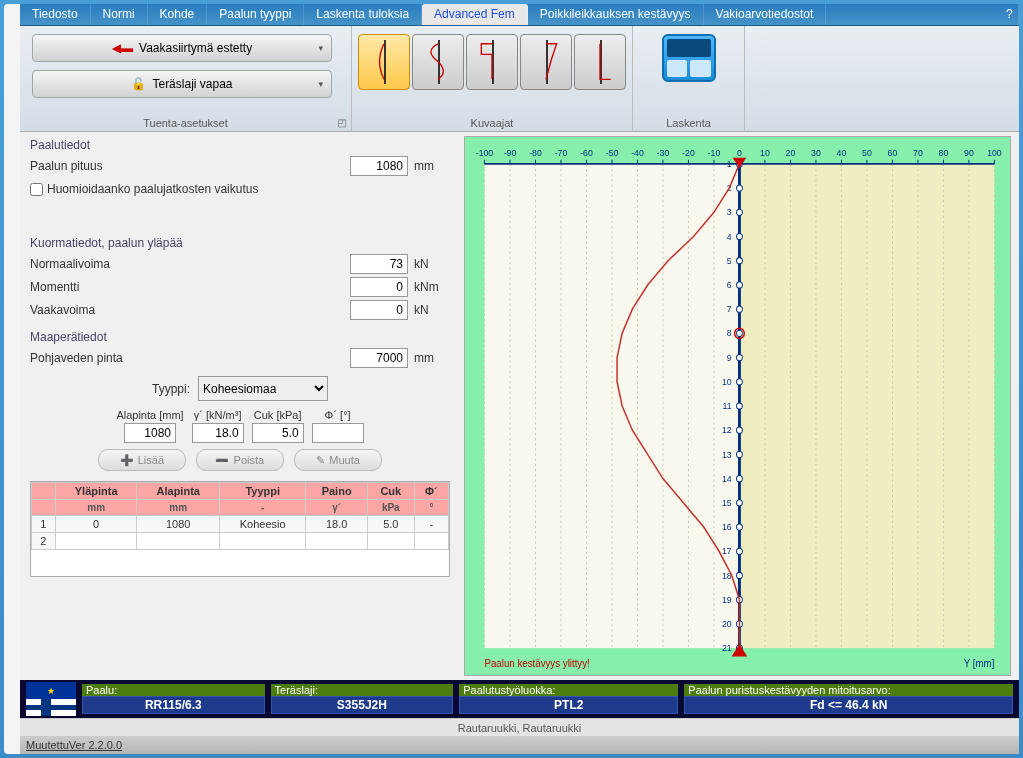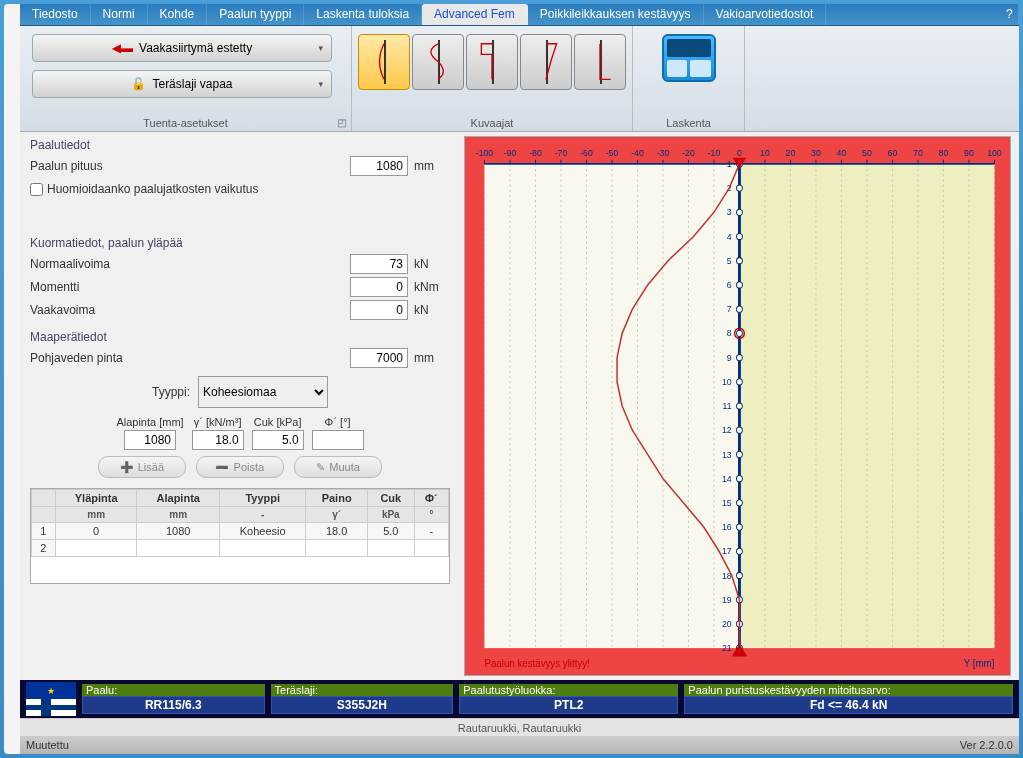--- a/index.html
+++ b/index.html
@@ -31,42 +31,42 @@
 .row .lbl { flex: 1; font-size: 12px; color: #333; }
 .row input[type=text] { width: 58px; height: 20px; border: 1px solid #999; text-align: right; padding: 0 4px; font-size: 12px; background: #fff; }
 .row .unit { width: 36px; margin-left: 6px; font-size: 12px; }
 .chk { display: flex; align-items: center; gap: 4px; font-size: 12px; margin-top: 6px; }
 .chk input { width: 13px; height: 13px; }
 .soil-inputs { display: flex; align-items: center; gap: 8px; margin: 6px 0; justify-content: center; }
 .soil-inputs .col { text-align: center; }
 .soil-inputs .col label { display: block; font-size: 11px; margin-bottom: 2px; }
 .soil-inputs input { width: 52px; height: 20px; border: 1px solid #999; text-align: right; padding: 0 4px; font-size: 12px; }
 .type-row { display: flex; align-items: center; justify-content: center; gap: 8px; margin: 8px 0; }
-.type-row select { width: 130px; height: 32px; border: 1px solid #999; font-size: 12px; }
+.type-row select { width: 130px; height: 25px; border: 1px solid #999; font-size: 12px; }
 .soil-btns { display: flex; gap: 10px; justify-content: center; margin: 6px 0 10px; }
 .soil-btns .sb { width: 88px; height: 22px; border: 1px solid #bbb; border-radius: 10px; background: linear-gradient(to bottom,#f5f5f5,#ddd); font-size: 11px; color: #888; display: flex; align-items: center; justify-content: center; gap: 4px; }
 .grid { border: 1px solid #aaa; background: #fff; height: 96px; overflow: auto; }
 .grid table { width: 100%; border-collapse: collapse; font-size: 11px; }
 .grid th, .grid td { border: 1px solid #ccc; padding: 2px 4px; text-align: center; background: #f7f7f7; }
-.grid th { background: #e5e5e5; }
+.grid th { background: #fca5a5; }
 .grid th.sub { font-size: 10px; color: #555; }
 .grid td.blank { background: #fff; }
 .right-panel { flex: 1; padding: 4px 8px 4px 4px; }
-.chart-area { width: 100%; height: 100%; background: #ef4444; border: 1px solid #aaa; position: relative; }
+.chart-area { width: 100%; height: 100%; background: #86efac; border: 1px solid #aaa; position: relative; }
 .footer-dark { background: #080830; color: #fff; display: flex; height: 38px; align-items: stretch; padding: 2px 6px; gap: 6px; }
 .footer-dark .flag { width: 50px; display: flex; flex-direction: column; }
 .footer-dark .flag .eu { flex: 1; background: #003399; display: flex; align-items: center; justify-content: center; color: gold; font-size: 9px; }
 .footer-dark .flag .fi { flex: 1; background: #fff; position: relative; }
 .footer-dark .flag .fi::before { content: ""; position: absolute; left: 30%; top: 0; bottom: 0; width: 20%; background: #003580; }
 .footer-dark .flag .fi::after { content: ""; position: absolute; left: 0; right: 0; top: 35%; height: 30%; background: #003580; }
 .footer-dark .block { flex: 1; display: flex; flex-direction: column; justify-content: center; }
 .footer-dark .block .lab { font-size: 11px; font-weight: normal; color: #fff; background: #4d7c0f; padding: 0 4px; }
 .footer-dark .block .val { font-size: 12px; font-weight: bold; color: #fff; background: #1e3a8a; text-align: center; padding: 1px 4px; border: 1px solid #3454b4; }
 .company-bar { height: 18px; background: #e4e4e4; text-align: center; font-size: 11px; color: #555; line-height: 18px; border-top: 1px solid #ccc; }
-.status-bar { height: 18px; background: linear-gradient(to bottom, #ccc, #b5b5b5); display: flex; justify-content: space-between; padding: 0 6px; font-size: 11px; color: #333; align-items: center; }
+.status-bar { height: 18px; background: linear-gradient(to bottom, #ccc, #b5b5b5); display: flex; justify-content: flex-start; padding: 0 6px; font-size: 11px; color: #333; align-items: center; text-decoration: underline; }
 </style>
 </head>
 <body>
 
 <div class="window">
   <div class="menubar">
     <div class="item">Tiedosto</div>
     <div class="item">Normi</div>
     <div class="item">Kohde</div>
     <div class="item">Paalun tyyppi</div>

